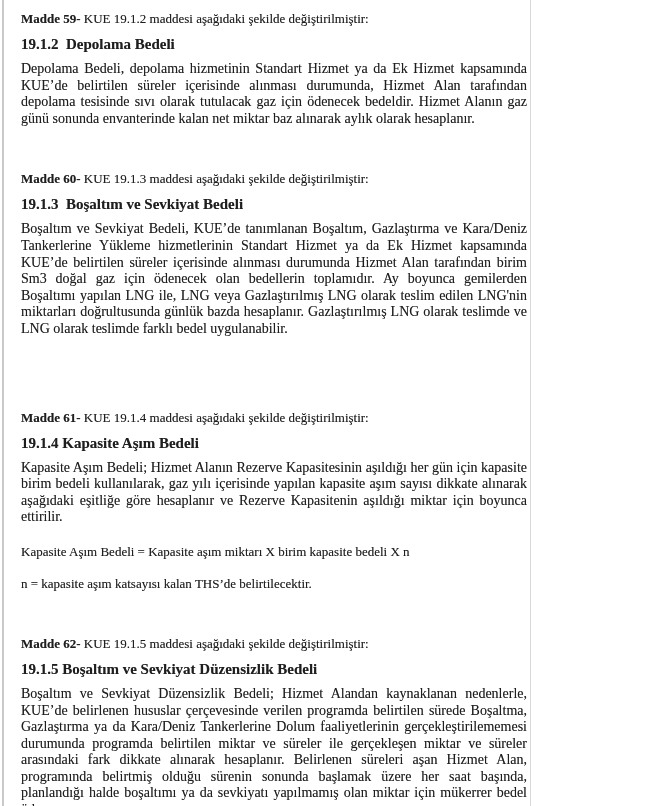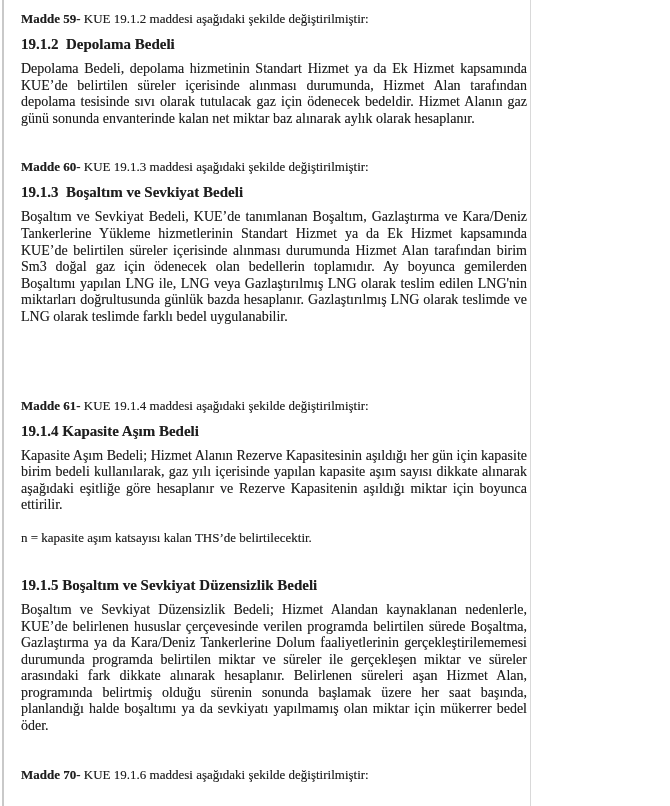--- a/index.html
+++ b/index.html
@@ -55,21 +55,21 @@
     text-align: justify;
     text-justify: inter-word;
   }
   .formula, .note {
     font-size: 13px;
     line-height: 17px;
     text-align: left;
   }
   .formula { margin-top: 17px; }
   .note { margin-top: 15px; }
-  .sec + .sec { margin-top: 31px; }
+  .sec + .sec { margin-top: 43px; }
   #sec3 { margin-top: 71px; }
   
   .page { text-shadow: 0 0 0.4px rgba(30,30,30,0.45); }
 </style>
 </head>
 <body>
 
 <div class="scan-edge-left"></div>
 <div class="scan-edge-right"></div>
 
@@ -84,24 +84,26 @@
   <section class="sec" id="sec2">
     <p class="madde"><b>Madde 60-</b> <span>KUE 19.1.3 maddesi aşağıdaki şekilde değiştirilmiştir:</span></p>
     <h3 class="clause-heading">19.1.3  Boşaltım ve Sevkiyat Bedeli</h3>
     <p class="body-para">Boşaltım ve Sevkiyat Bedeli, KUE’de tanımlanan Boşaltım, Gazlaştırma ve Kara/Deniz Tankerlerine Yükleme hizmetlerinin Standart Hizmet ya da Ek Hizmet kapsamında KUE’de belirtilen süreler içerisinde alınması durumunda Hizmet Alan tarafından birim Sm3 doğal gaz için ödenecek olan bedellerin toplamıdır. Ay boyunca gemilerden Boşaltımı yapılan LNG ile, LNG veya Gazlaştırılmış LNG olarak teslim edilen LNG'nin miktarları doğrultusunda günlük bazda hesaplanır. Gazlaştırılmış LNG olarak teslimde ve LNG olarak teslimde farklı bedel uygulanabilir.</p>
   </section>
 
   <section class="sec" id="sec3">
     <p class="madde"><b>Madde 61-</b> <span>KUE 19.1.4 maddesi aşağıdaki şekilde değiştirilmiştir:</span></p>
     <h3 class="clause-heading">19.1.4 Kapasite Aşım Bedeli</h3>
     <p class="body-para">Kapasite Aşım Bedeli; Hizmet Alanın Rezerve Kapasitesinin aşıldığı her gün için kapasite birim bedeli kullanılarak, gaz yılı içerisinde yapılan kapasite aşım sayısı dikkate alınarak aşağıdaki eşitliğe göre hesaplanır ve Rezerve Kapasitenin aşıldığı miktar için boyunca ettirilir.</p>
+    <p class="formula">Kapasite Aşım Bedeli = Kapasite aşım miktarı X birim kapasite bedeli X n</p>
     <p class="note">n = kapasite aşım katsayısı kalan THS’de belirtilecektir.</p>
   </section>
 
   <section class="sec" id="sec4">
+    <p class="madde"><b>Madde 62-</b> <span>KUE 19.1.5 maddesi aşağıdaki şekilde değiştirilmiştir:</span></p>
     <h3 class="clause-heading">19.1.5 Boşaltım ve Sevkiyat Düzensizlik Bedeli</h3>
     <p class="body-para">Boşaltım ve Sevkiyat Düzensizlik Bedeli; Hizmet Alandan kaynaklanan nedenlerle, KUE’de belirlenen hususlar çerçevesinde verilen programda belirtilen sürede Boşaltma, Gazlaştırma ya da Kara/Deniz Tankerlerine Dolum faaliyetlerinin gerçekleştirilememesi durumunda programda belirtilen miktar ve süreler ile gerçekleşen miktar ve süreler arasındaki fark dikkate alınarak hesaplanır. Belirlenen süreleri aşan Hizmet Alan, programında belirtmiş olduğu sürenin sonunda başlamak üzere her saat başında, planlandığı halde boşaltımı ya da sevkiyatı yapılmamış olan miktar için mükerrer bedel öder.</p>
   </section>
 
   <section class="sec" id="sec5">
     <p class="madde"><b>Madde 70-</b> <span>KUE 19.1.6 maddesi aşağıdaki şekilde değiştirilmiştir:</span></p>
   </section>
 
 </div>
 

